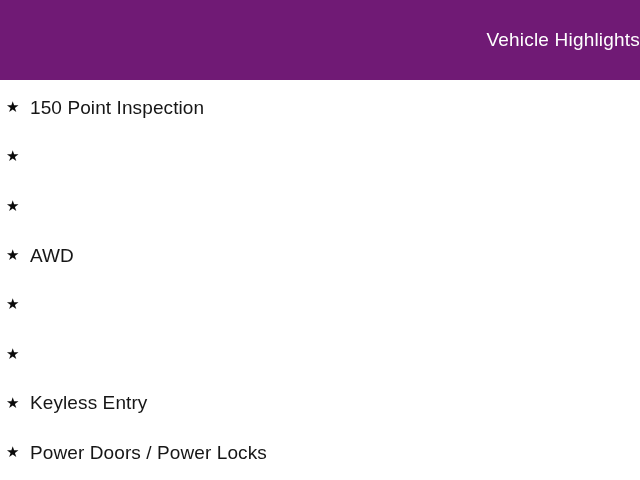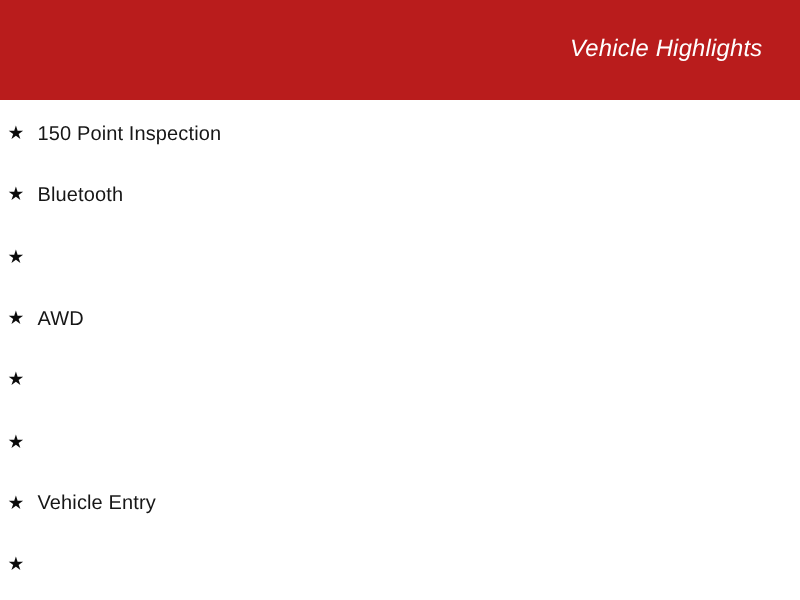--- a/index.html
+++ b/index.html
@@ -10,26 +10,24 @@
     width: 640px;
     height: 480px;
     background: #ffffff;
     overflow: hidden;
     font-family: "Liberation Sans", sans-serif;
   }
   .header {
     box-sizing: border-box;
     width: 640px;
     height: 80px;
-    background: #b91c1c;
+    background: #701a75;
     display: flex;
     align-items: center;
     justify-content: flex-end;
-    padding-right: 30px;
-    font-style: italic;
   }
   .header .title {
     color: #ffffff;
     font-size: 19px;
     font-weight: 400;
     letter-spacing: 0.2px;
     white-space: nowrap;
   }
   .highlight-list {
     list-style: none;
@@ -46,55 +44,55 @@
     display: inline-block;
     width: 11px;
     font-size: 15px;
     line-height: 1;
     color: #0a0a0a;
     transform: translateY(-1px);
     flex: 0 0 auto;
   }
   .label {
     margin-left: 13px;
-    font-size: 16px;
+    font-size: 19px;
     color: #161616;
     letter-spacing: 0.1px;
     white-space: nowrap;
   }
 </style>
 </head>
 <body>
 
 <div class="header">
   <span class="title">Vehicle Highlights</span>
 </div>
 
 <ul class="highlight-list">
   <li>
     <span class="star">★</span>
     <span class="label">150 Point Inspection</span>
   </li>
   <li>
     <span class="star">★</span>
-    <span class="label">Bluetooth</span>
   </li>
   <li>
     <span class="star">★</span>
   </li>
   <li>
     <span class="star">★</span>
     <span class="label">AWD</span>
   </li>
   <li>
     <span class="star">★</span>
   </li>
   <li>
     <span class="star">★</span>
   </li>
   <li>
     <span class="star">★</span>
-    <span class="label">Vehicle Entry</span>
+    <span class="label">Keyless Entry</span>
   </li>
   <li>
     <span class="star">★</span>
+    <span class="label">Power Doors / Power Locks</span>
   </li>
 </ul>
 
 </body></html>

